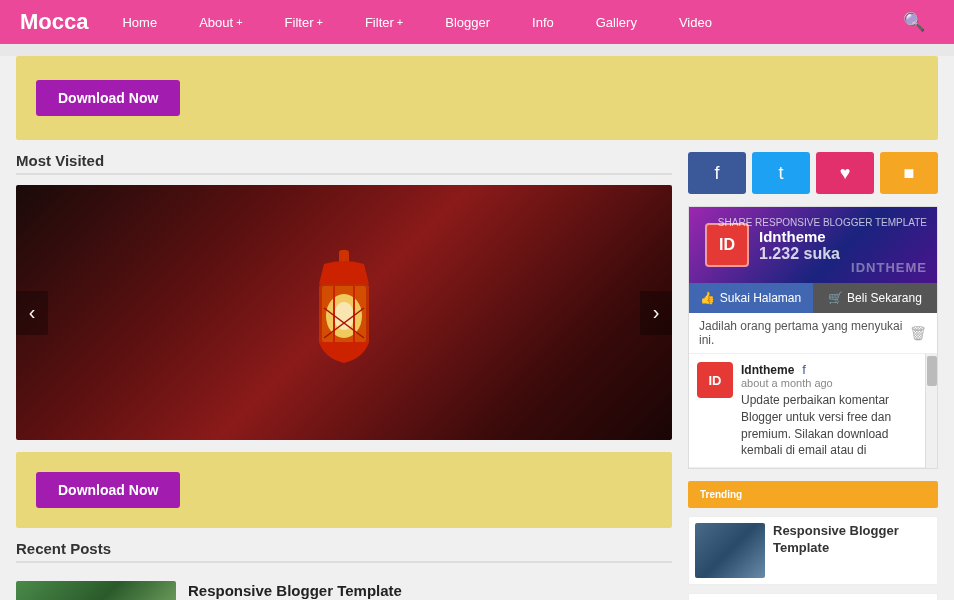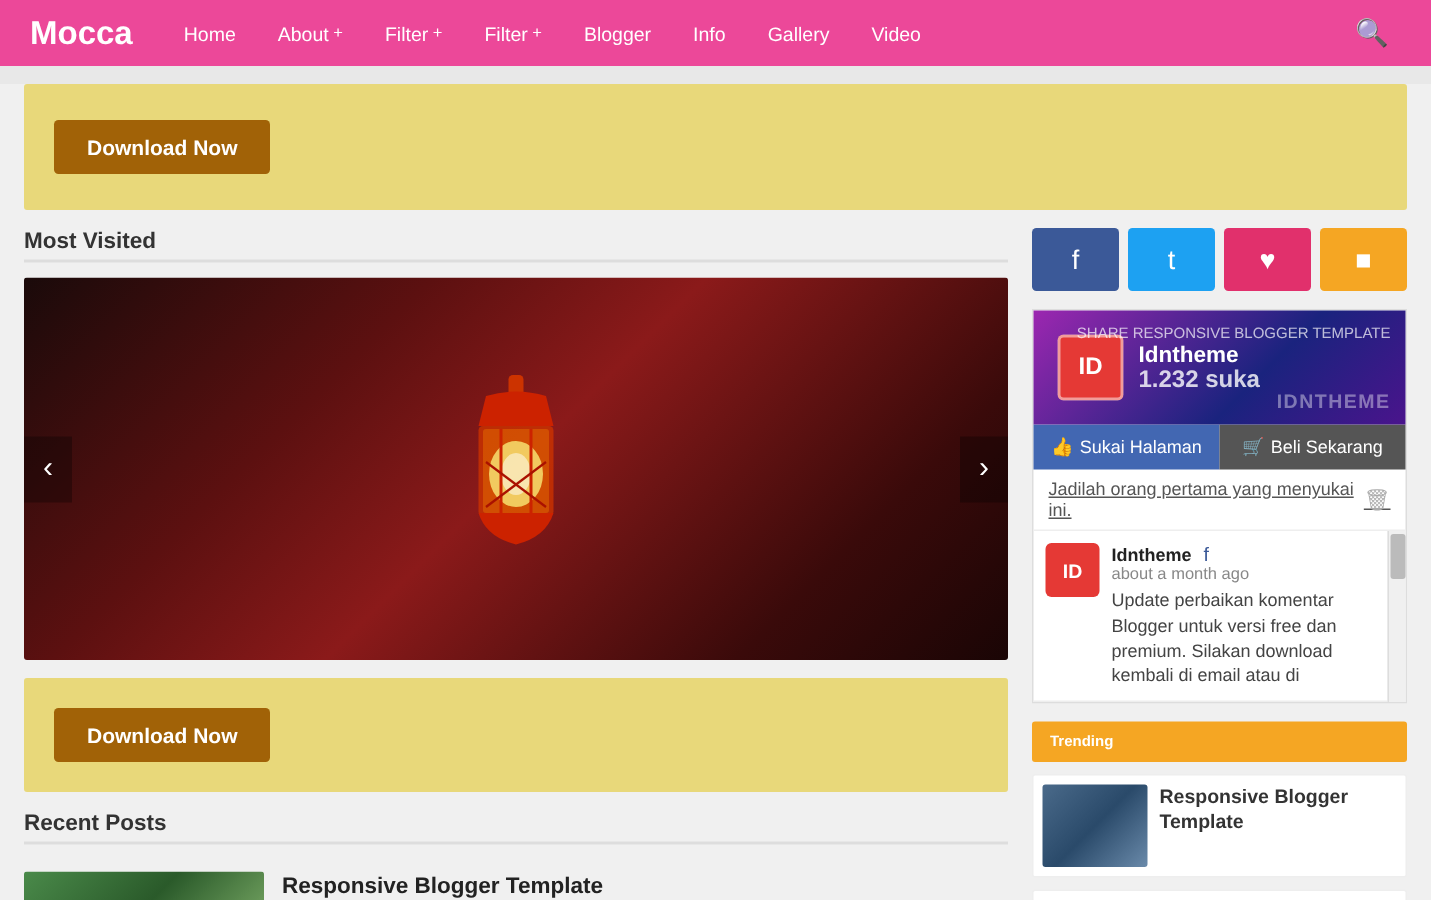--- a/index.html
+++ b/index.html
@@ -16,21 +16,21 @@
     .navbar-brand {
       font-size: 22px;
       font-weight: bold;
       color: #fff;
       margin-right: 24px;
       text-decoration: none;
     }
     .nav-links {
       display: flex;
       align-items: flex-end;
-      gap: 8px;
+      gap: 22px;
       flex: 1;
     }
     .nav-link {
       color: #fff;
       text-decoration: none;
       padding: 6px 10px;
       font-size: 13px;
       display: flex;
       align-items: center;
       gap: 3px;
@@ -52,21 +52,21 @@
     }
 
     
     .banner-top {
       background: #e8d87a;
       margin: 12px 0;
       padding: 24px 20px;
       border-radius: 2px;
     }
     .btn-download {
-      background: #a16207;
+      background: #a21caf;
       color: #fff;
       border: none;
       padding: 10px 22px;
       font-size: 14px;
       border-radius: 3px;
       cursor: pointer;
       font-weight: bold;
     }
 
     
@@ -296,21 +296,20 @@
     .fb-feed-time { font-size: 11px; color: #888; }
     .fb-feed-content { font-size: 12px; color: #444; margin-top: 3px; line-height: 1.4; }
     .fb-first-text {
       padding: 6px 10px;
       font-size: 12px;
       color: #555;
       border-bottom: 1px solid #eee;
       display: flex;
       justify-content: space-between;
       align-items: center;
-      text-decoration: underline;
     }
     .fb-trash-icon { color: #aaa; font-size: 14px; }
 
     
     .trending-header {
       background: #f5a623;
       padding: 8px 12px;
       font-weight: bold;
       color: #fff;
       font-size: 10px;

